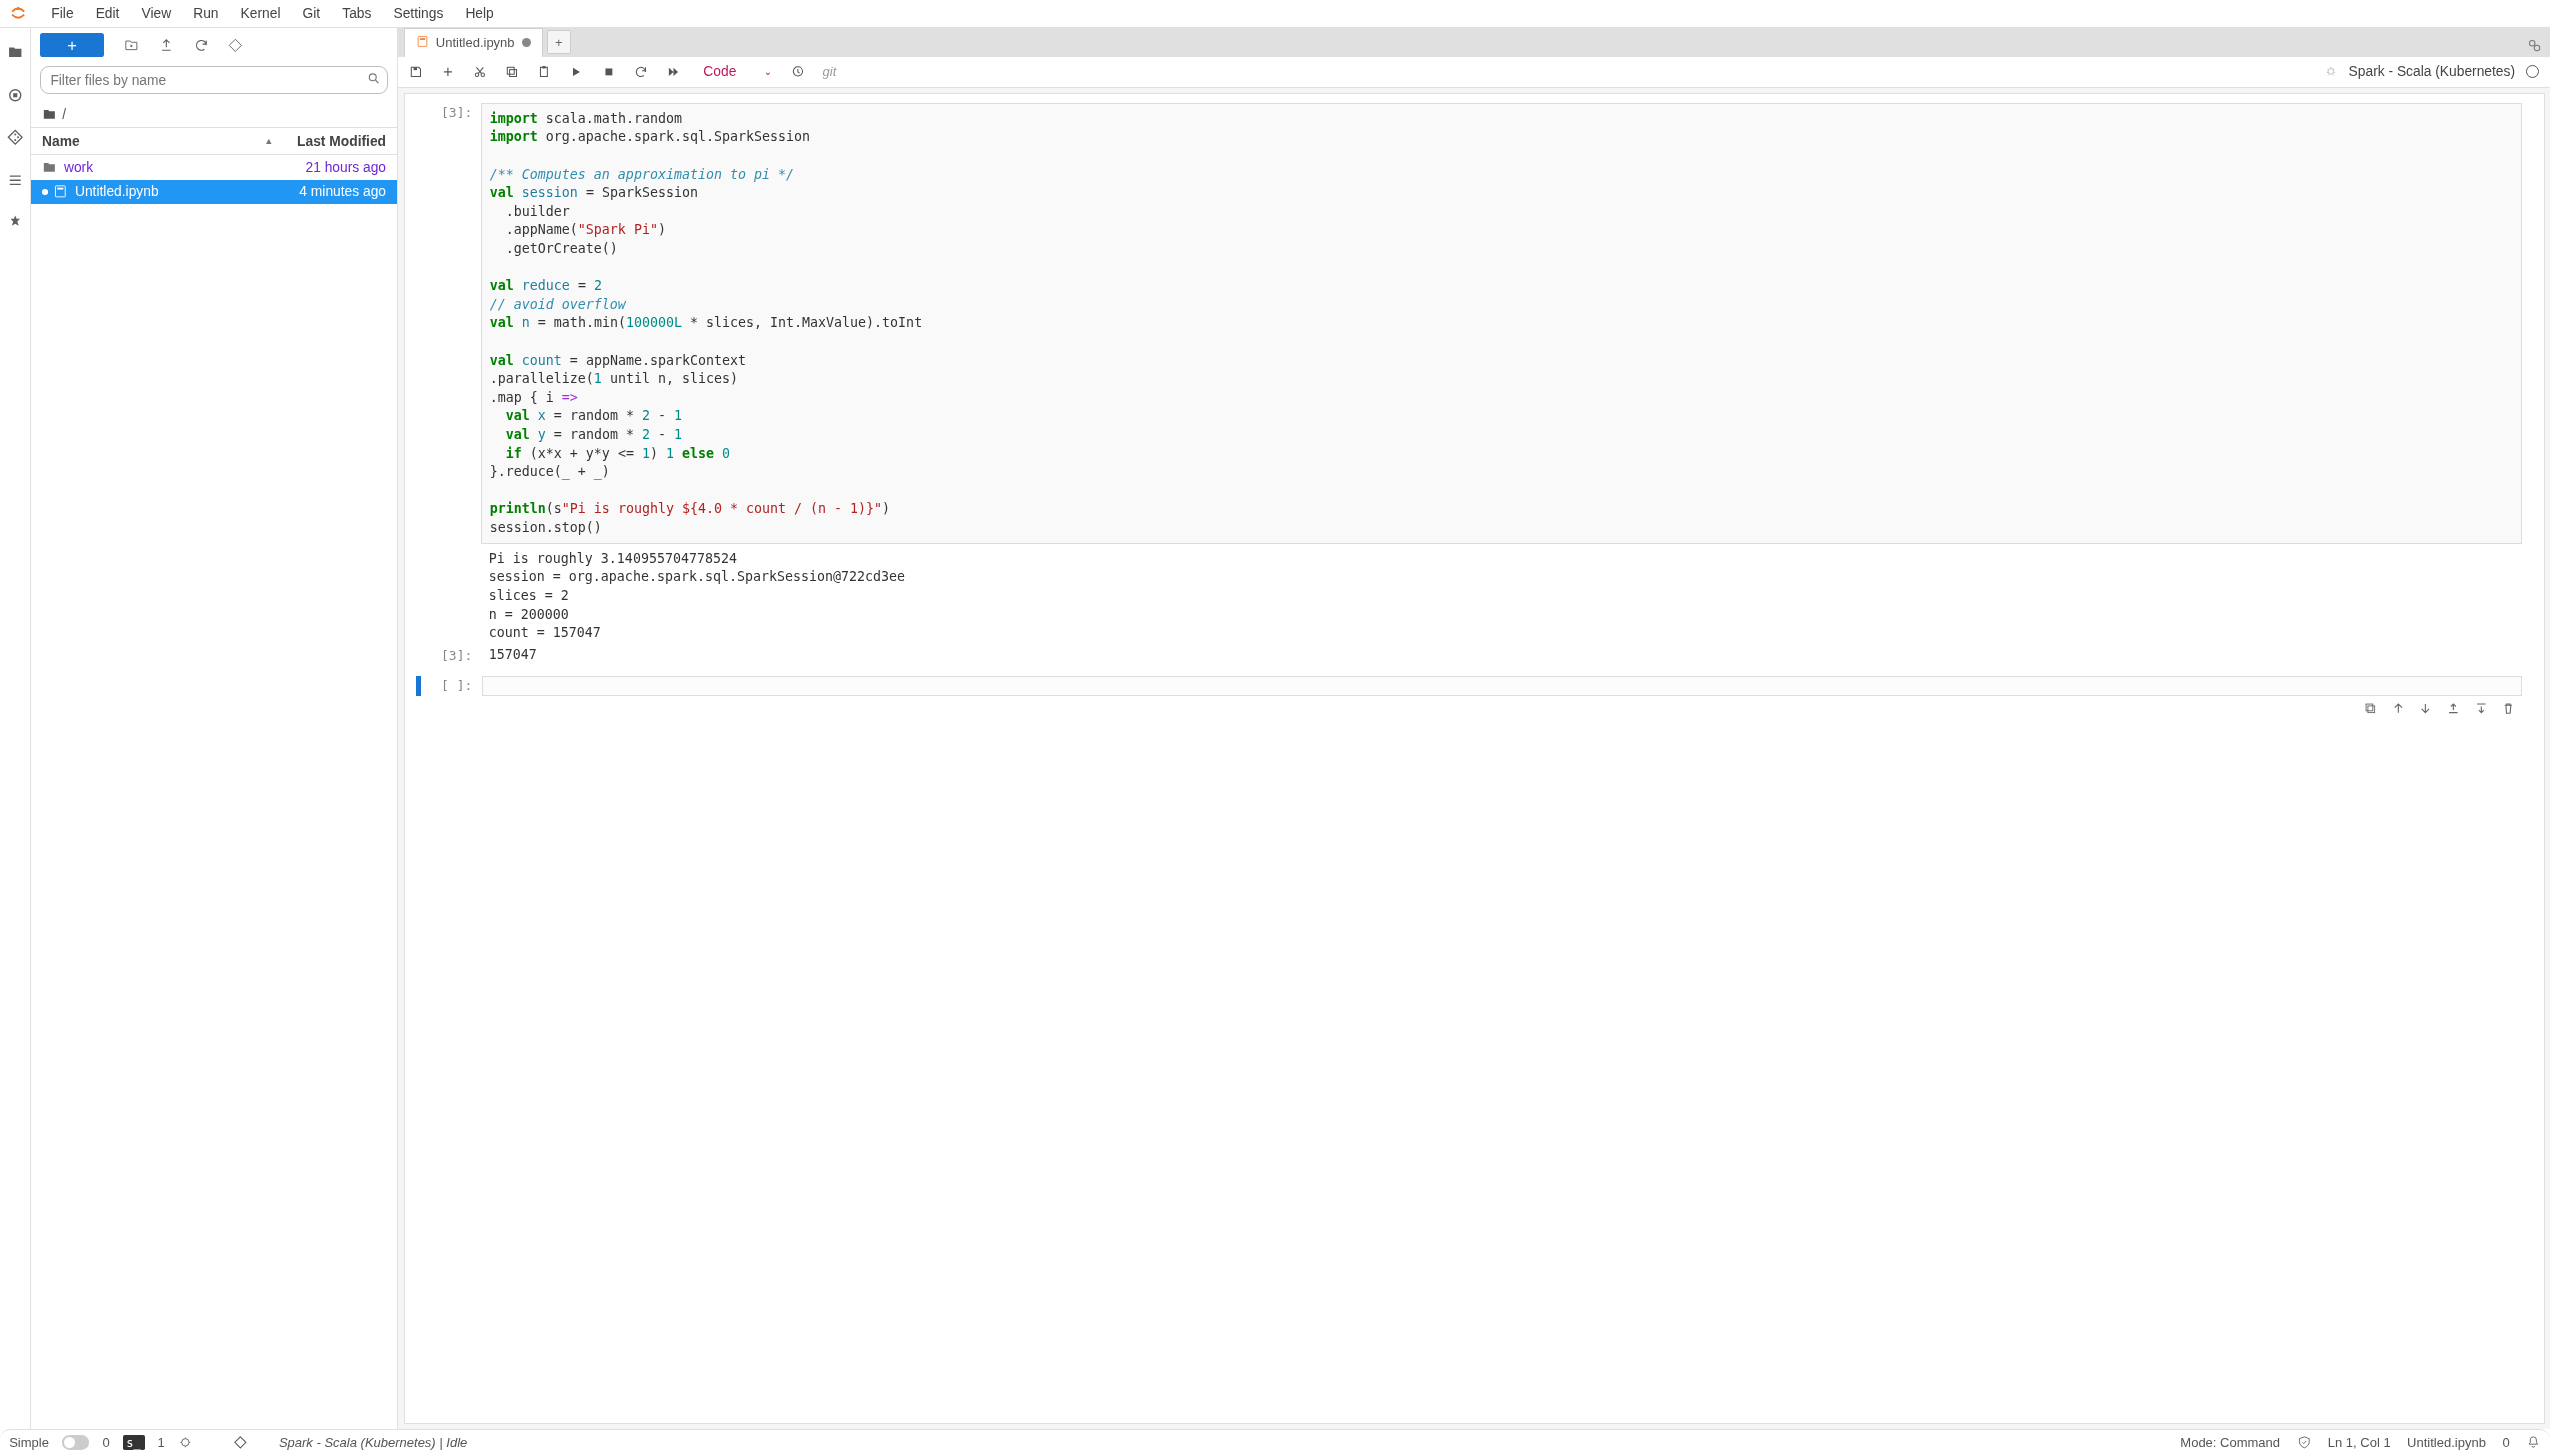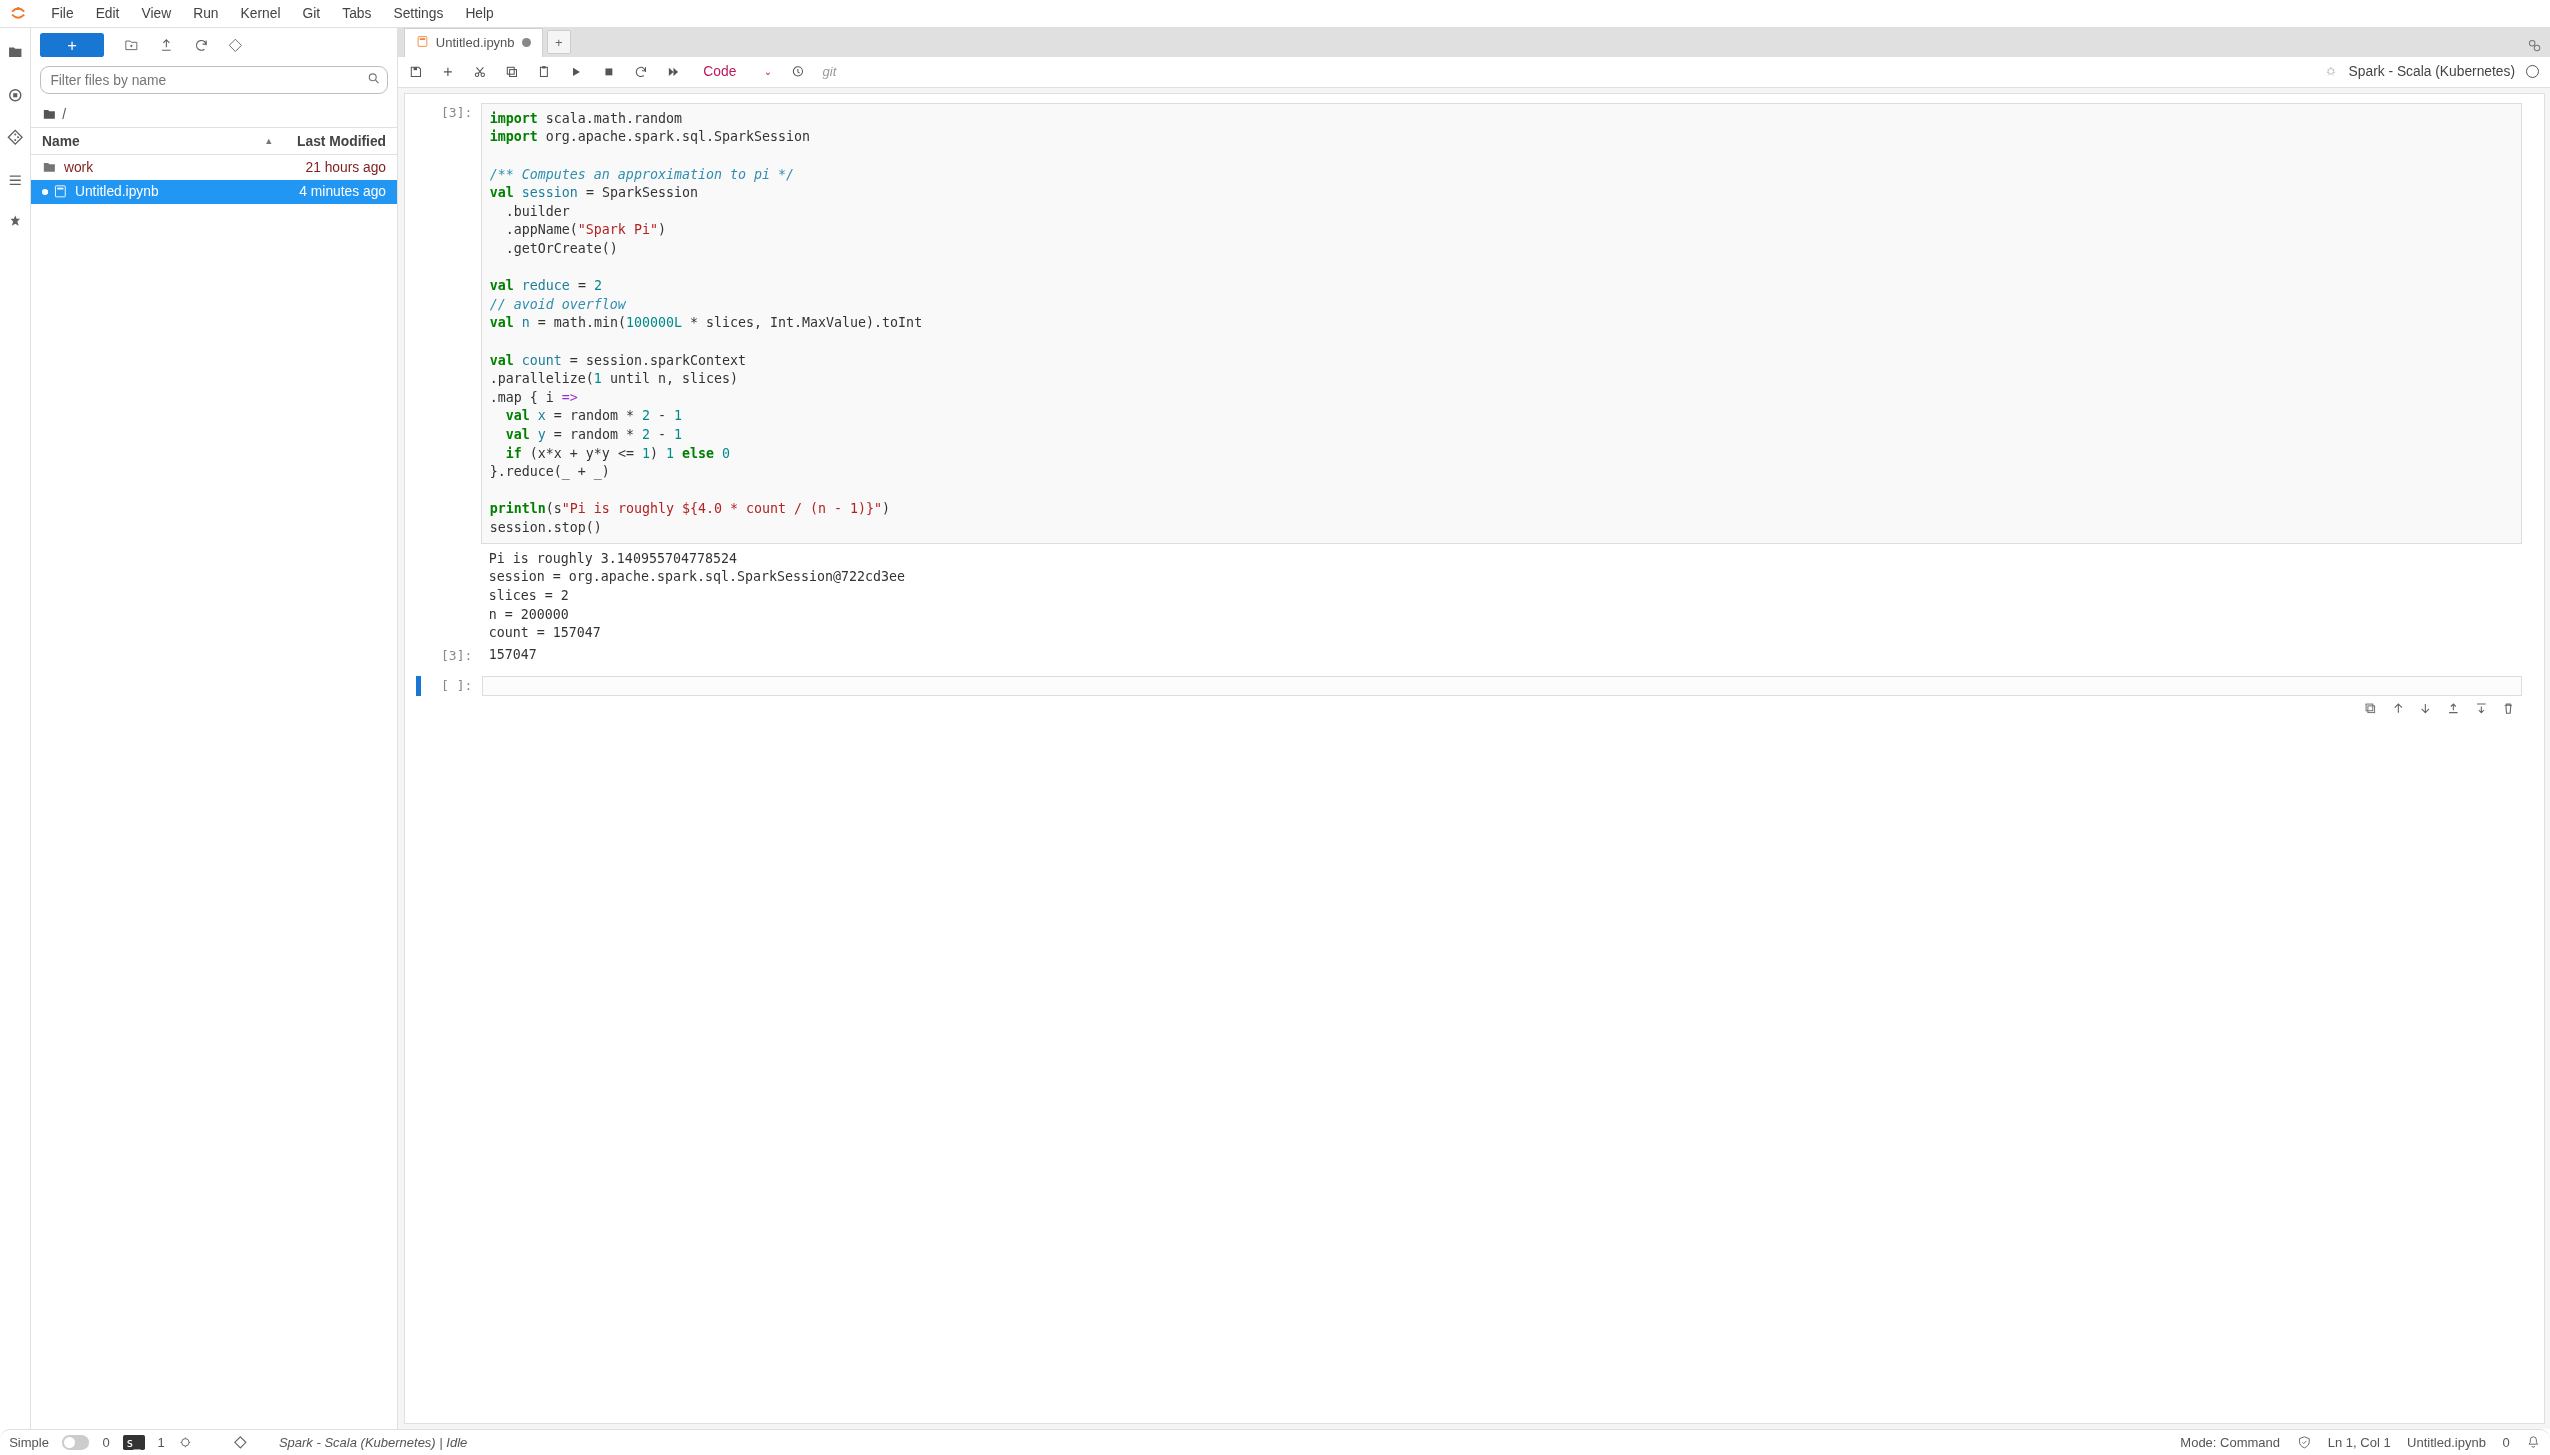--- a/index.html
+++ b/index.html
@@ -27,21 +27,21 @@
 .fp-filter-wrap { padding: 3.7px 9.2px 7.3px; }
 .fp-filter { position: relative; }
 .fp-filter input { width: 100%; padding: 5.5px 27.5px 5.5px 9.2px; border: 0.9px solid #bdbdbd; border-radius: 9px; font-size: 13.8px; color:#777; }
 .fp-filter .search-ic { position:absolute; right:7.3px; top:50%; transform:translateY(-50%); color:#777;}
 .fp-breadcrumb { padding: 5.5px 11px; display:flex; align-items:center; gap:5.5px; color:#555; font-size:13.8px;}
 .fp-header { display:flex; align-items:center; justify-content:space-between; padding: 5.5px 11px; border-top:0.9px solid #e0e0e0; border-bottom:0.9px solid #e0e0e0; font-weight:600; font-size:13.8px; color:#444;}
 .fp-header .name-col { display:flex; align-items:center; gap:5.5px; flex:1;}
 .fp-header .name-col::after { content:""; }
 .fp-header .sort-caret { font-size:9.2px; color:#777; margin-left:auto; margin-right:18.3px;}
 .fp-list { flex:1; overflow:auto; }
-.fp-row { display:flex; align-items:center; justify-content:space-between; padding:4.6px 11px; cursor:pointer; font-size:13.8px; color:#7f1d1d;}
+.fp-row { display:flex; align-items:center; justify-content:space-between; padding:4.6px 11px; cursor:pointer; font-size:13.8px; color:#6d28d9;}
 .fp-row .left { display:flex; align-items:center; gap:7.3px; }
 .fp-row .dot { width:5.5px; height:5.5px; border-radius:50%; background:#1976d2; display:none;}
 .fp-row.selected { background:#2196f3; color:#fff; }
 .fp-row.selected .dot { background:#fff; display:inline-block; margin-right:-1.8px;}
 .fp-row .fi { width:14.7px; height:14.7px; display:flex; align-items:center; justify-content:center;}
 
 
 .nbarea { flex:1; display:flex; flex-direction:column; background:#f5f5f5; min-width:0;}
 .tabbar { display:flex; align-items:center; height:29px; background:#e0e0e0; padding-left:5.5px;}
 .tab { background:#fff; border:0.9px solid #d0d0d0; border-bottom:none; height:29px; display:flex; align-items:center; padding:0 11px; gap:7.3px; font-size:13px; color:#555; position:relative;}
@@ -322,21 +322,21 @@
 <span class="cmt">/** Computes an approximation to pi */</span>
 <span class="kw">val</span> <span class="var">session</span><span> = SparkSession</span>
 <span>  .builder</span>
 <span>  .appName(</span><span class="str">"Spark Pi"</span><span>)</span>
 <span>  .getOrCreate()</span>
 
 <span class="kw">val</span> <span class="var">reduce</span><span> = </span><span class="num">2</span>
 <span class="cmt">// avoid overflow</span>
 <span class="kw">val</span> <span class="var">n</span><span> = math.min(</span><span class="num">100000L</span><span> * slices, Int.MaxValue).toInt</span>
 
-<span class="kw">val</span> <span class="var">count</span><span> = session.sparkContext</span>
+<span class="kw">val</span> <span class="var">count</span><span> = appName.sparkContext</span>
 <span>.parallelize(</span><span class="num">1</span><span> until n, slices)</span>
 <span>.map { i </span><span class="op">=&gt;</span>
 <span>  </span><span class="kw">val</span> <span class="var">x</span><span> = random * </span><span class="num">2</span><span> - </span><span class="num">1</span>
 <span>  </span><span class="kw">val</span> <span class="var">y</span><span> = random * </span><span class="num">2</span><span> - </span><span class="num">1</span>
 <span>  </span><span class="kw">if</span><span> (x*x + y*y &lt;= </span><span class="num">1</span><span>) </span><span class="num">1</span><span> </span><span class="kw">else</span><span> </span><span class="num">0</span>
 <span>}.reduce(_ + _)</span>
 
 <span class="kw2">println</span><span>(s</span><span class="str">"Pi is roughly ${4.0 * count / (n - 1)}"</span><span>)</span>
 <span>session.stop()</span></div>
             <div class="output">Pi is roughly 3.140955704778524

